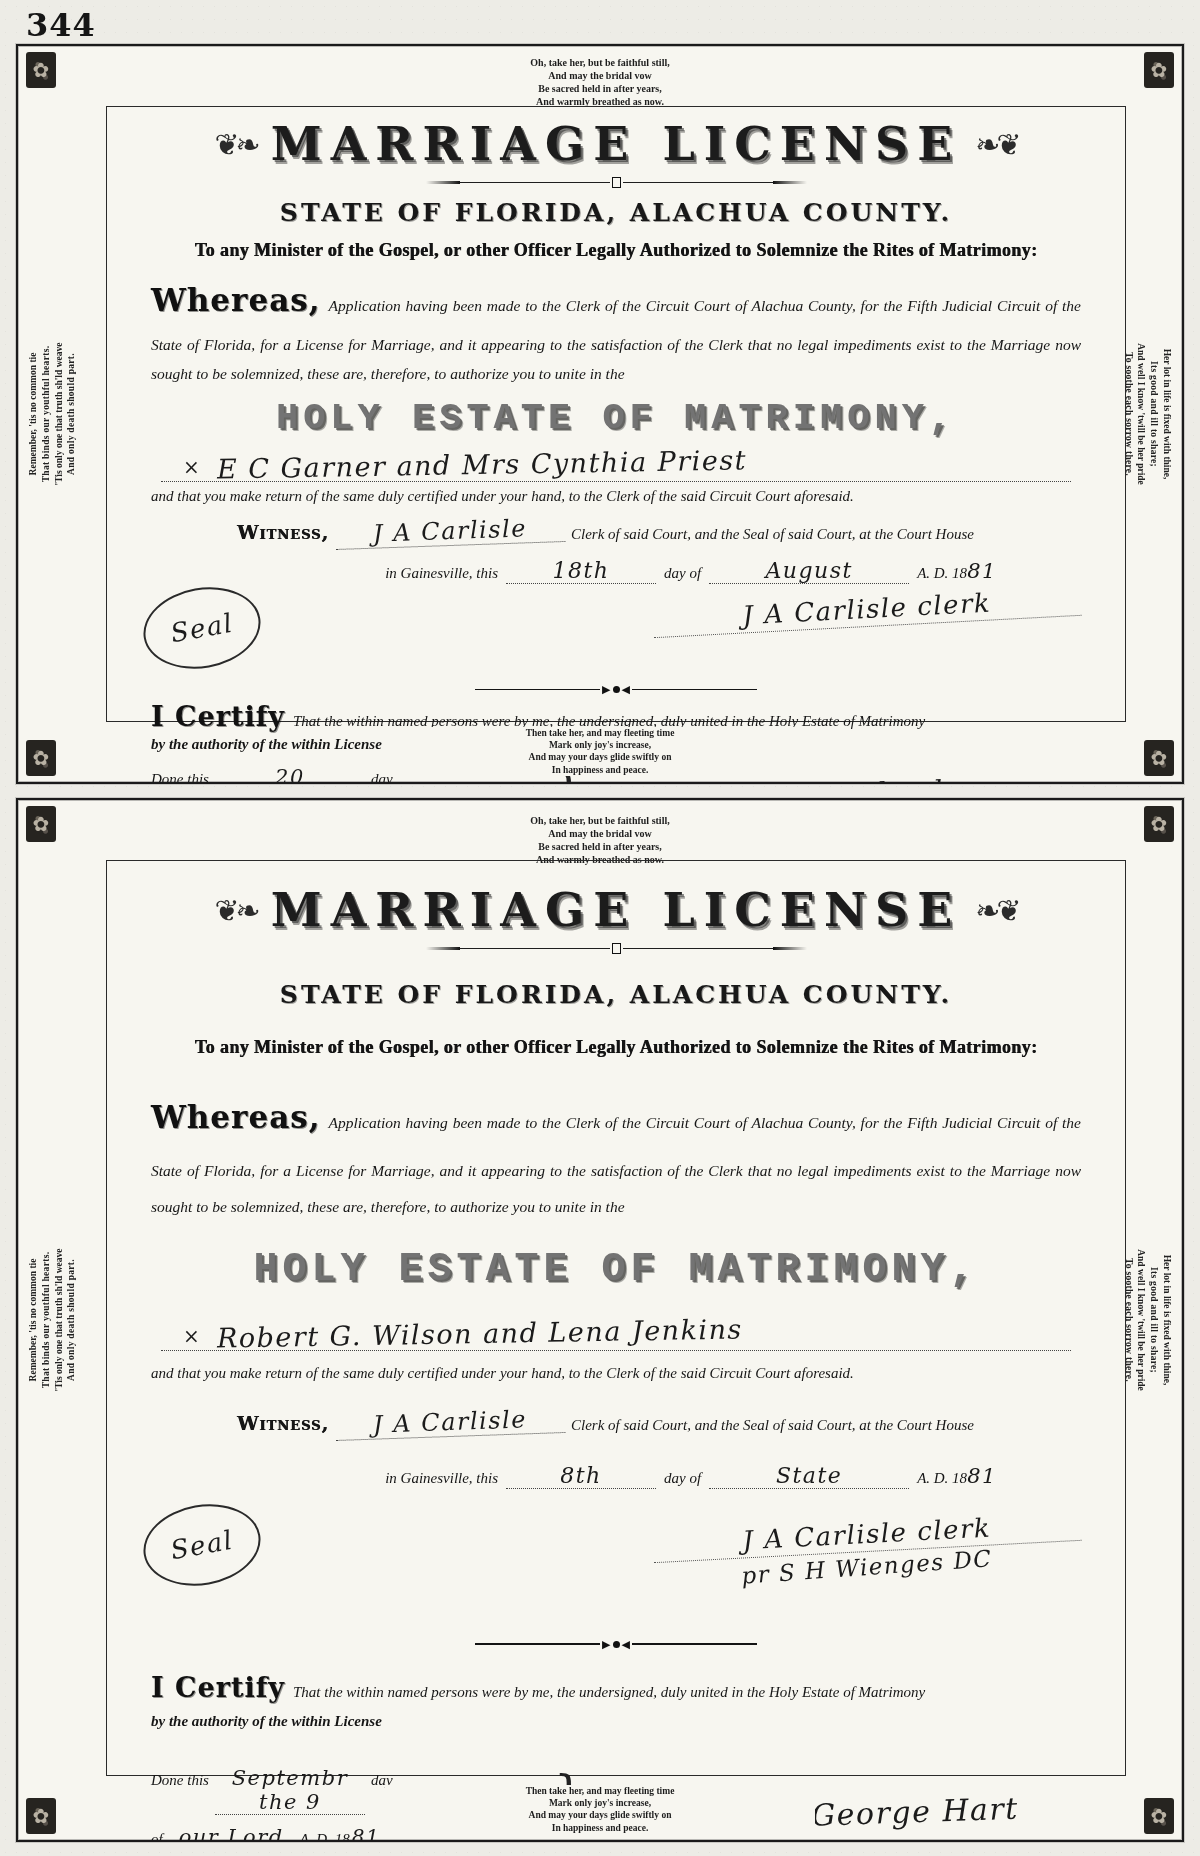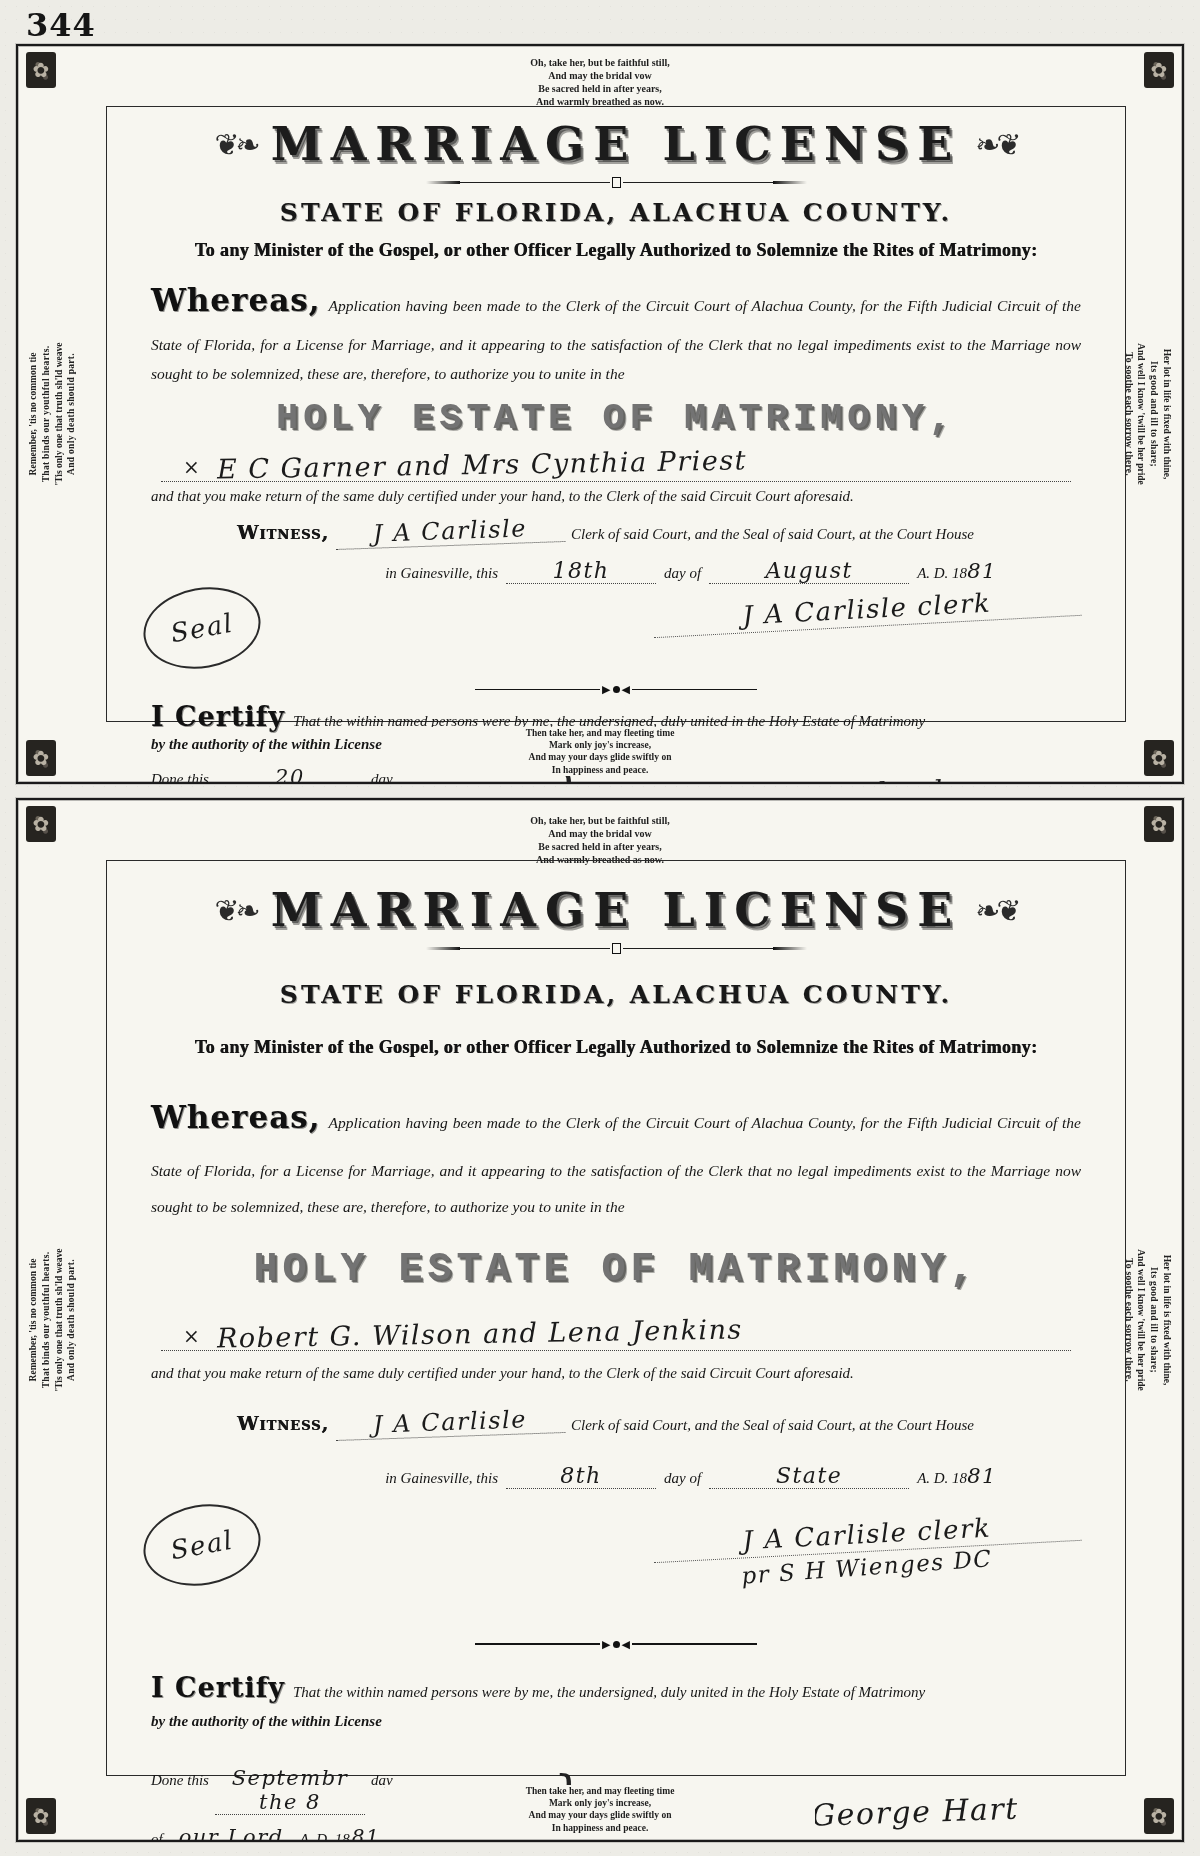--- a/index.html
+++ b/index.html
@@ -418,21 +418,21 @@
           <span class="bigword certify-word">I Certify</span>
           <span class="printed-italic">That the within named persons were by me, the undersigned, duly united in the Holy Estate of Matrimony</span>
         </p>
       <p class="certify2">by the authority of the within License</p>
 
       <div class="bottom-block">
         <div class="done-col">
           <div class="done-pair">
             <div class="done-line">
               <span class="printed-italic">Done this</span>
-              <span class="done-day-blank fillblank handwriting">Septembr the 8</span>
+              <span class="done-day-blank fillblank handwriting">Septembr the 9</span>
               <span class="printed-italic">day</span>
             </div>
             <div class="done-line">
               <span class="printed-italic">of</span>
               <span class="done-month-blank fillblank handwriting">our Lord</span>
               <span class="printed-italic">A. D. 18</span>
               <span class="done-yr handwriting">81</span>
             </div>
             <div class="brace">}</div>
           </div>

